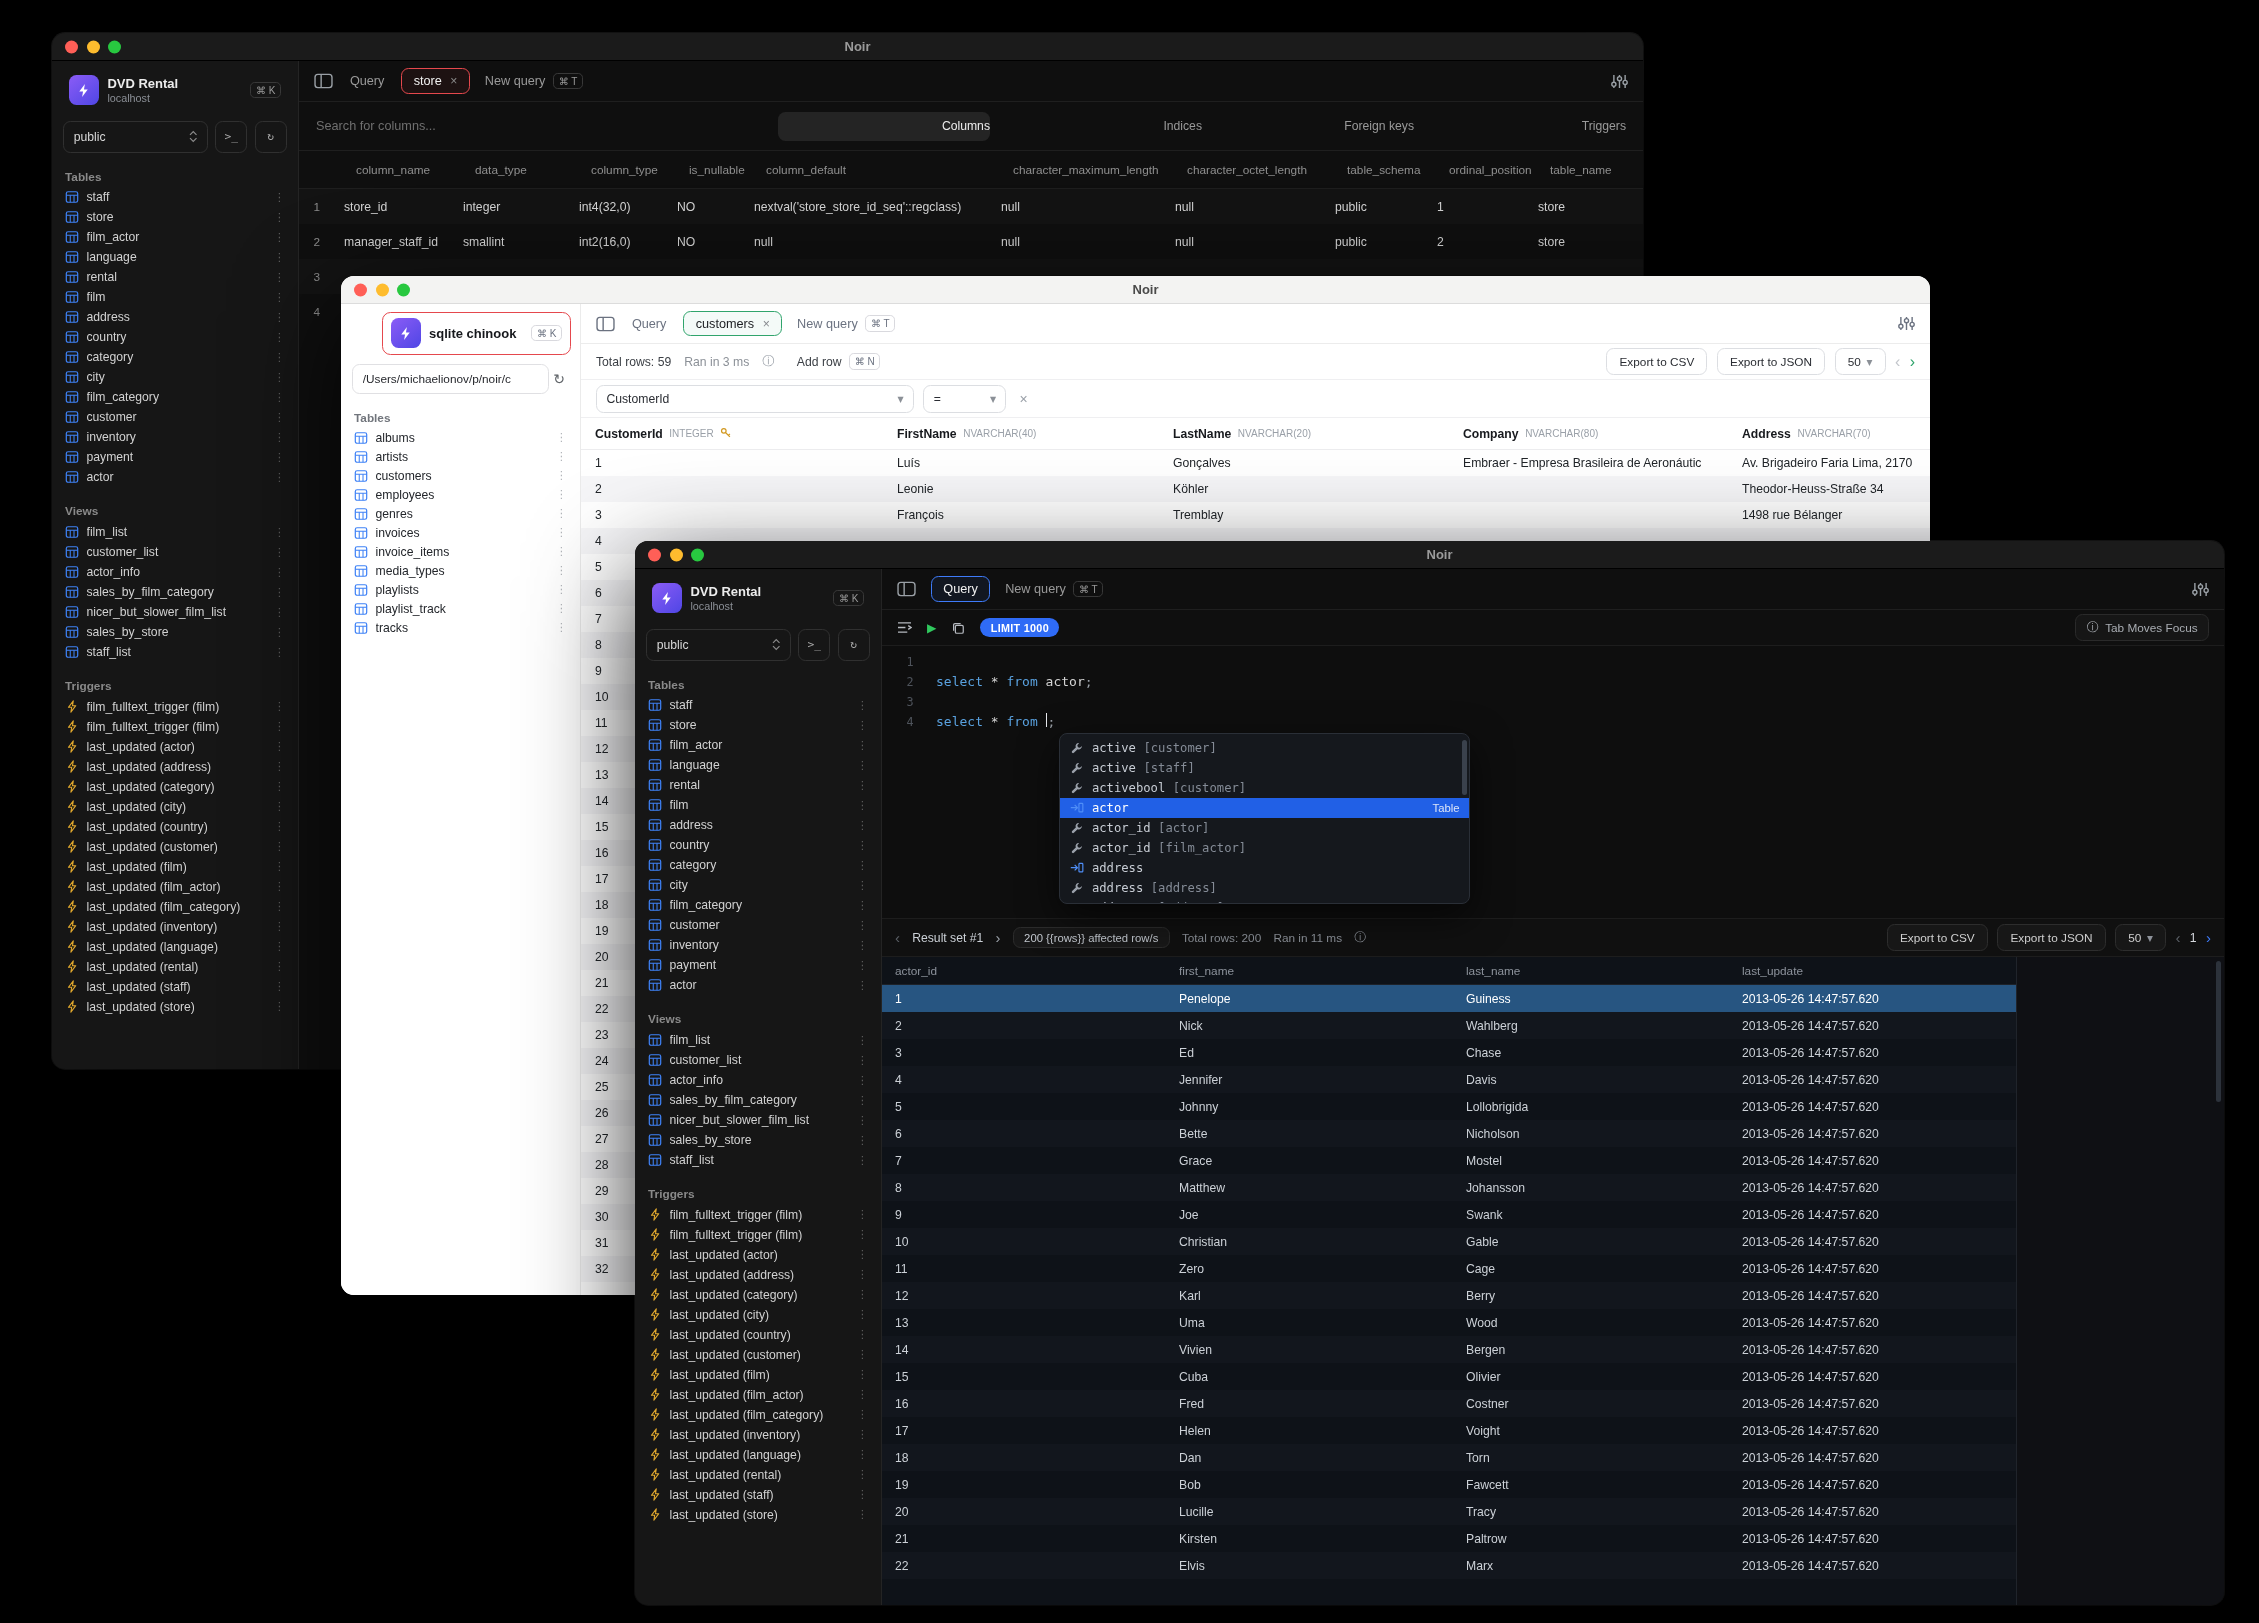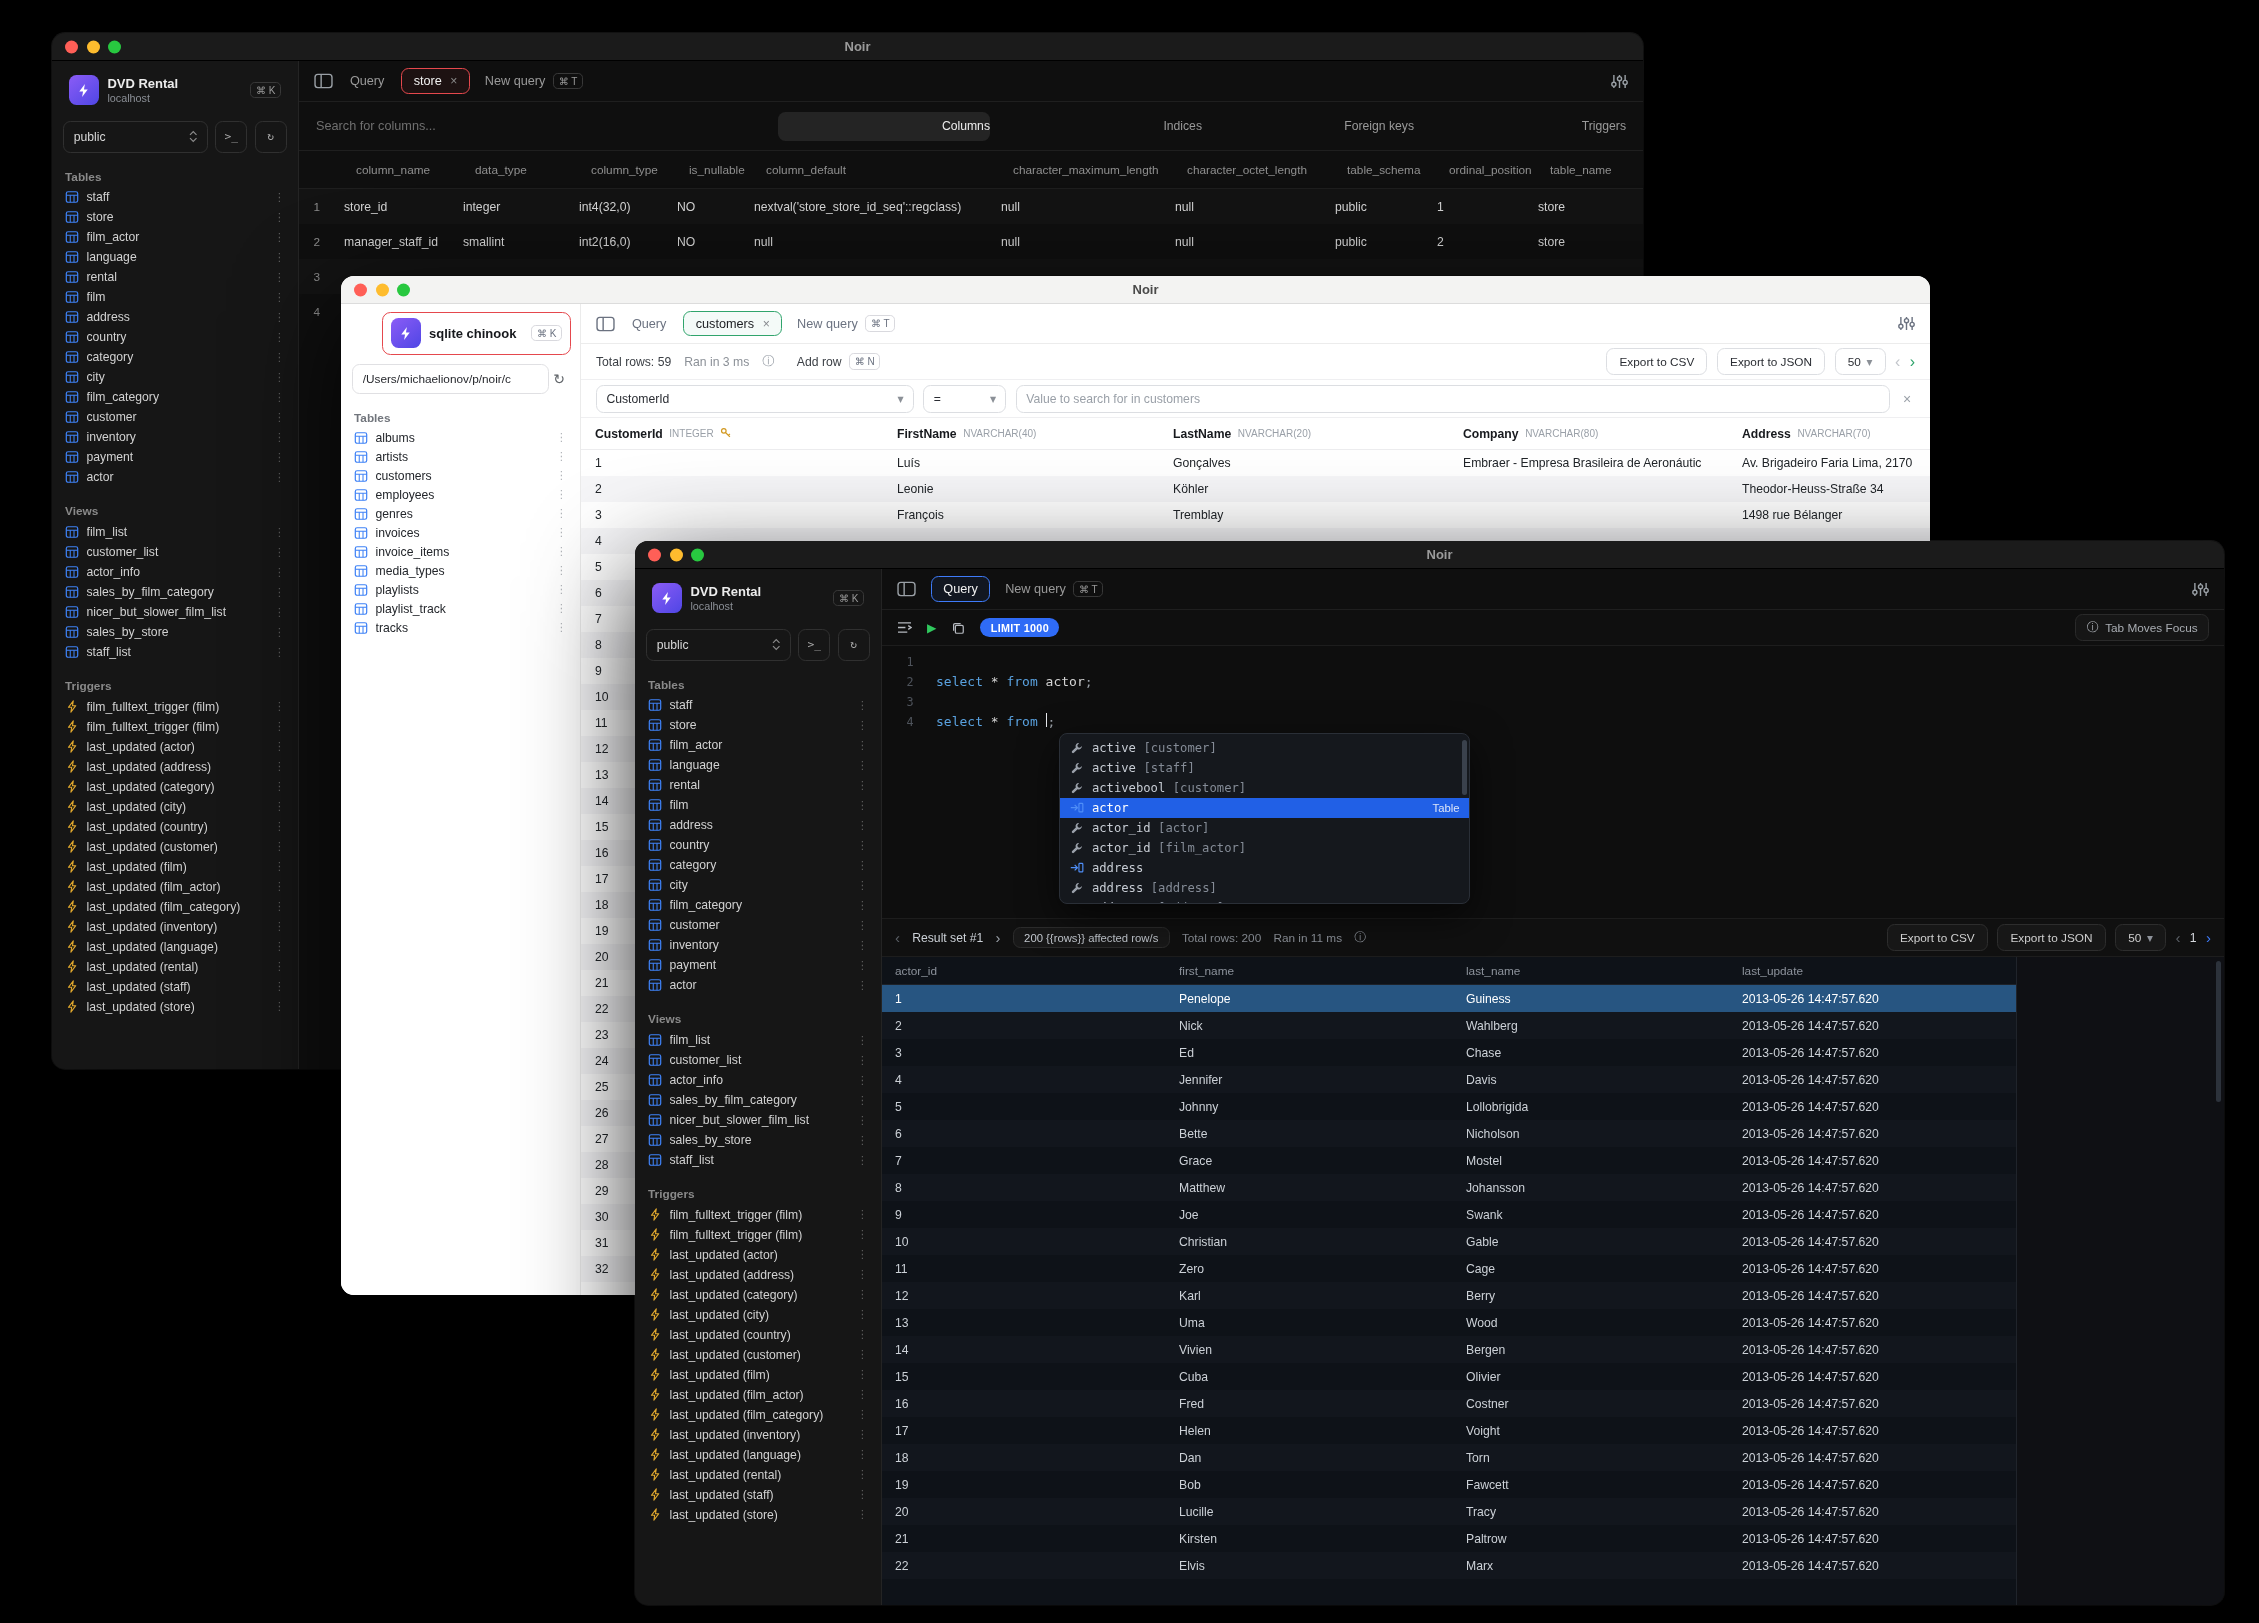--- a/index.html
+++ b/index.html
@@ -959,21 +959,20 @@
       </div>
       <div class="w2-filter">
         <div class="fsel col">
           <span>CustomerId</span>
           <span class="muted">▾</span>
         </div>
         <div class="fsel op">
           <span>=</span>
           <span class="muted">▾</span>
         </div>
-        <input class="finput" placeholder="Value to search for in customers" style="">
         <span class="fclear">×</span>
       </div>
       <div class="cgrid" id="w2-grid">
           <div class="cg-row cg-head">
             <div class="cg-hcell">
               <span class="cg-hname">CustomerId</span>
               <span class="cg-htype">INTEGER</span>
               <span><svg width="12.2" height="12.2" viewBox="0 0 16 16">
                   <circle cx="5" cy="5" r="3" fill="none" stroke="#d29922" stroke-width="1.6"></circle>
                   <path d="M7.2 7.2 L13 13 M11 11 l2-2" stroke="#d29922" stroke-width="1.6" fill="none"></path>

